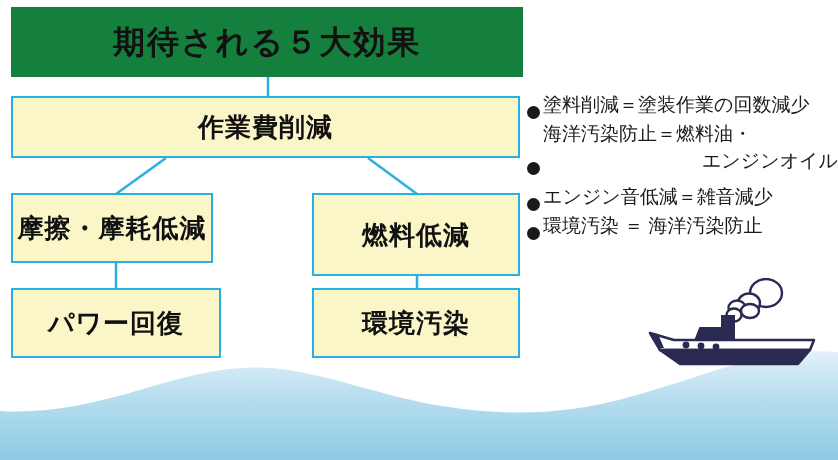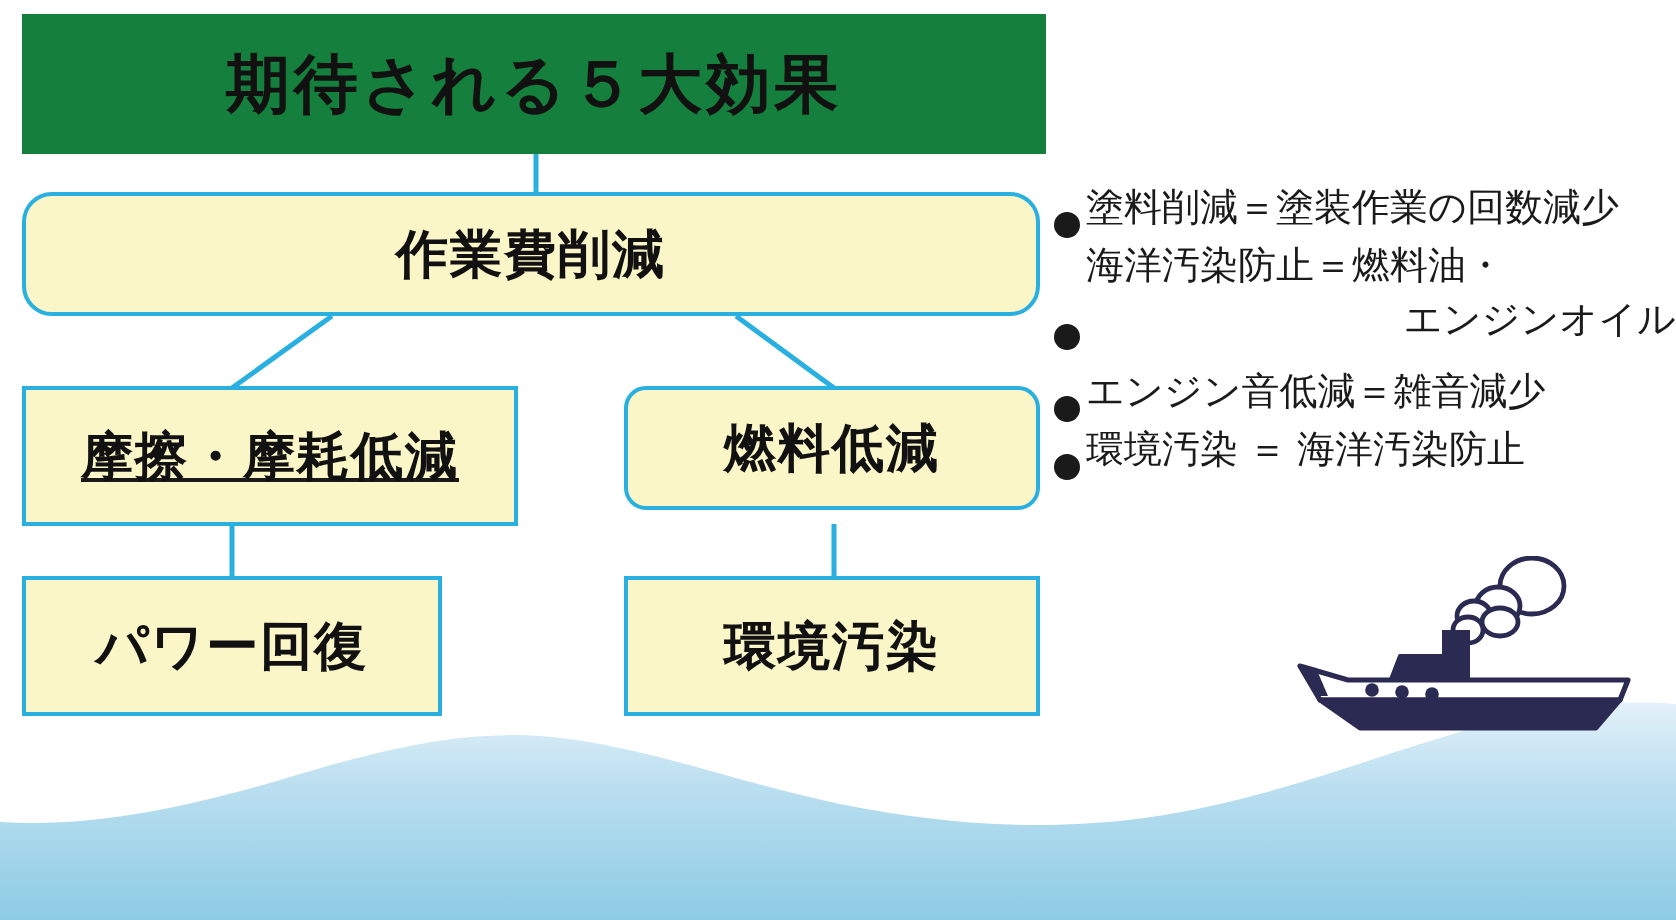--- a/index.html
+++ b/index.html
@@ -66,23 +66,23 @@
   }
   .fbox-label {
     font-size: 26px;
     font-weight: bold;
     color: #111111;
     line-height: 1;
     white-space: nowrap;
     letter-spacing: 1px;
   }
 
-  #box-cost   { left: 11px;  top: 96px;  width: 509px; height: 62px; border-radius: 15px; }
-  #box-fric   { left: 11px;  top: 193px; width: 248px; height: 70px; text-decoration: underline; }
-  #box-fuel   { left: 312px; top: 193px; width: 208px; height: 62px; border-radius: 11px; }
+  #box-cost   { left: 11px;  top: 96px;  width: 509px; height: 62px; }
+  #box-fric   { left: 11px;  top: 193px; width: 202px; height: 70px; }
+  #box-fuel   { left: 312px; top: 193px; width: 208px; height: 83px; }
   #box-power  { left: 11px;  top: 288px; width: 210px; height: 70px; }
   #box-vib    { left: 312px; top: 288px; width: 208px; height: 70px; }
 
   
   .connectors {
     position: absolute;
     left: 0; top: 0;
     width: 838px; height: 460px;
     z-index: 2;
   }

